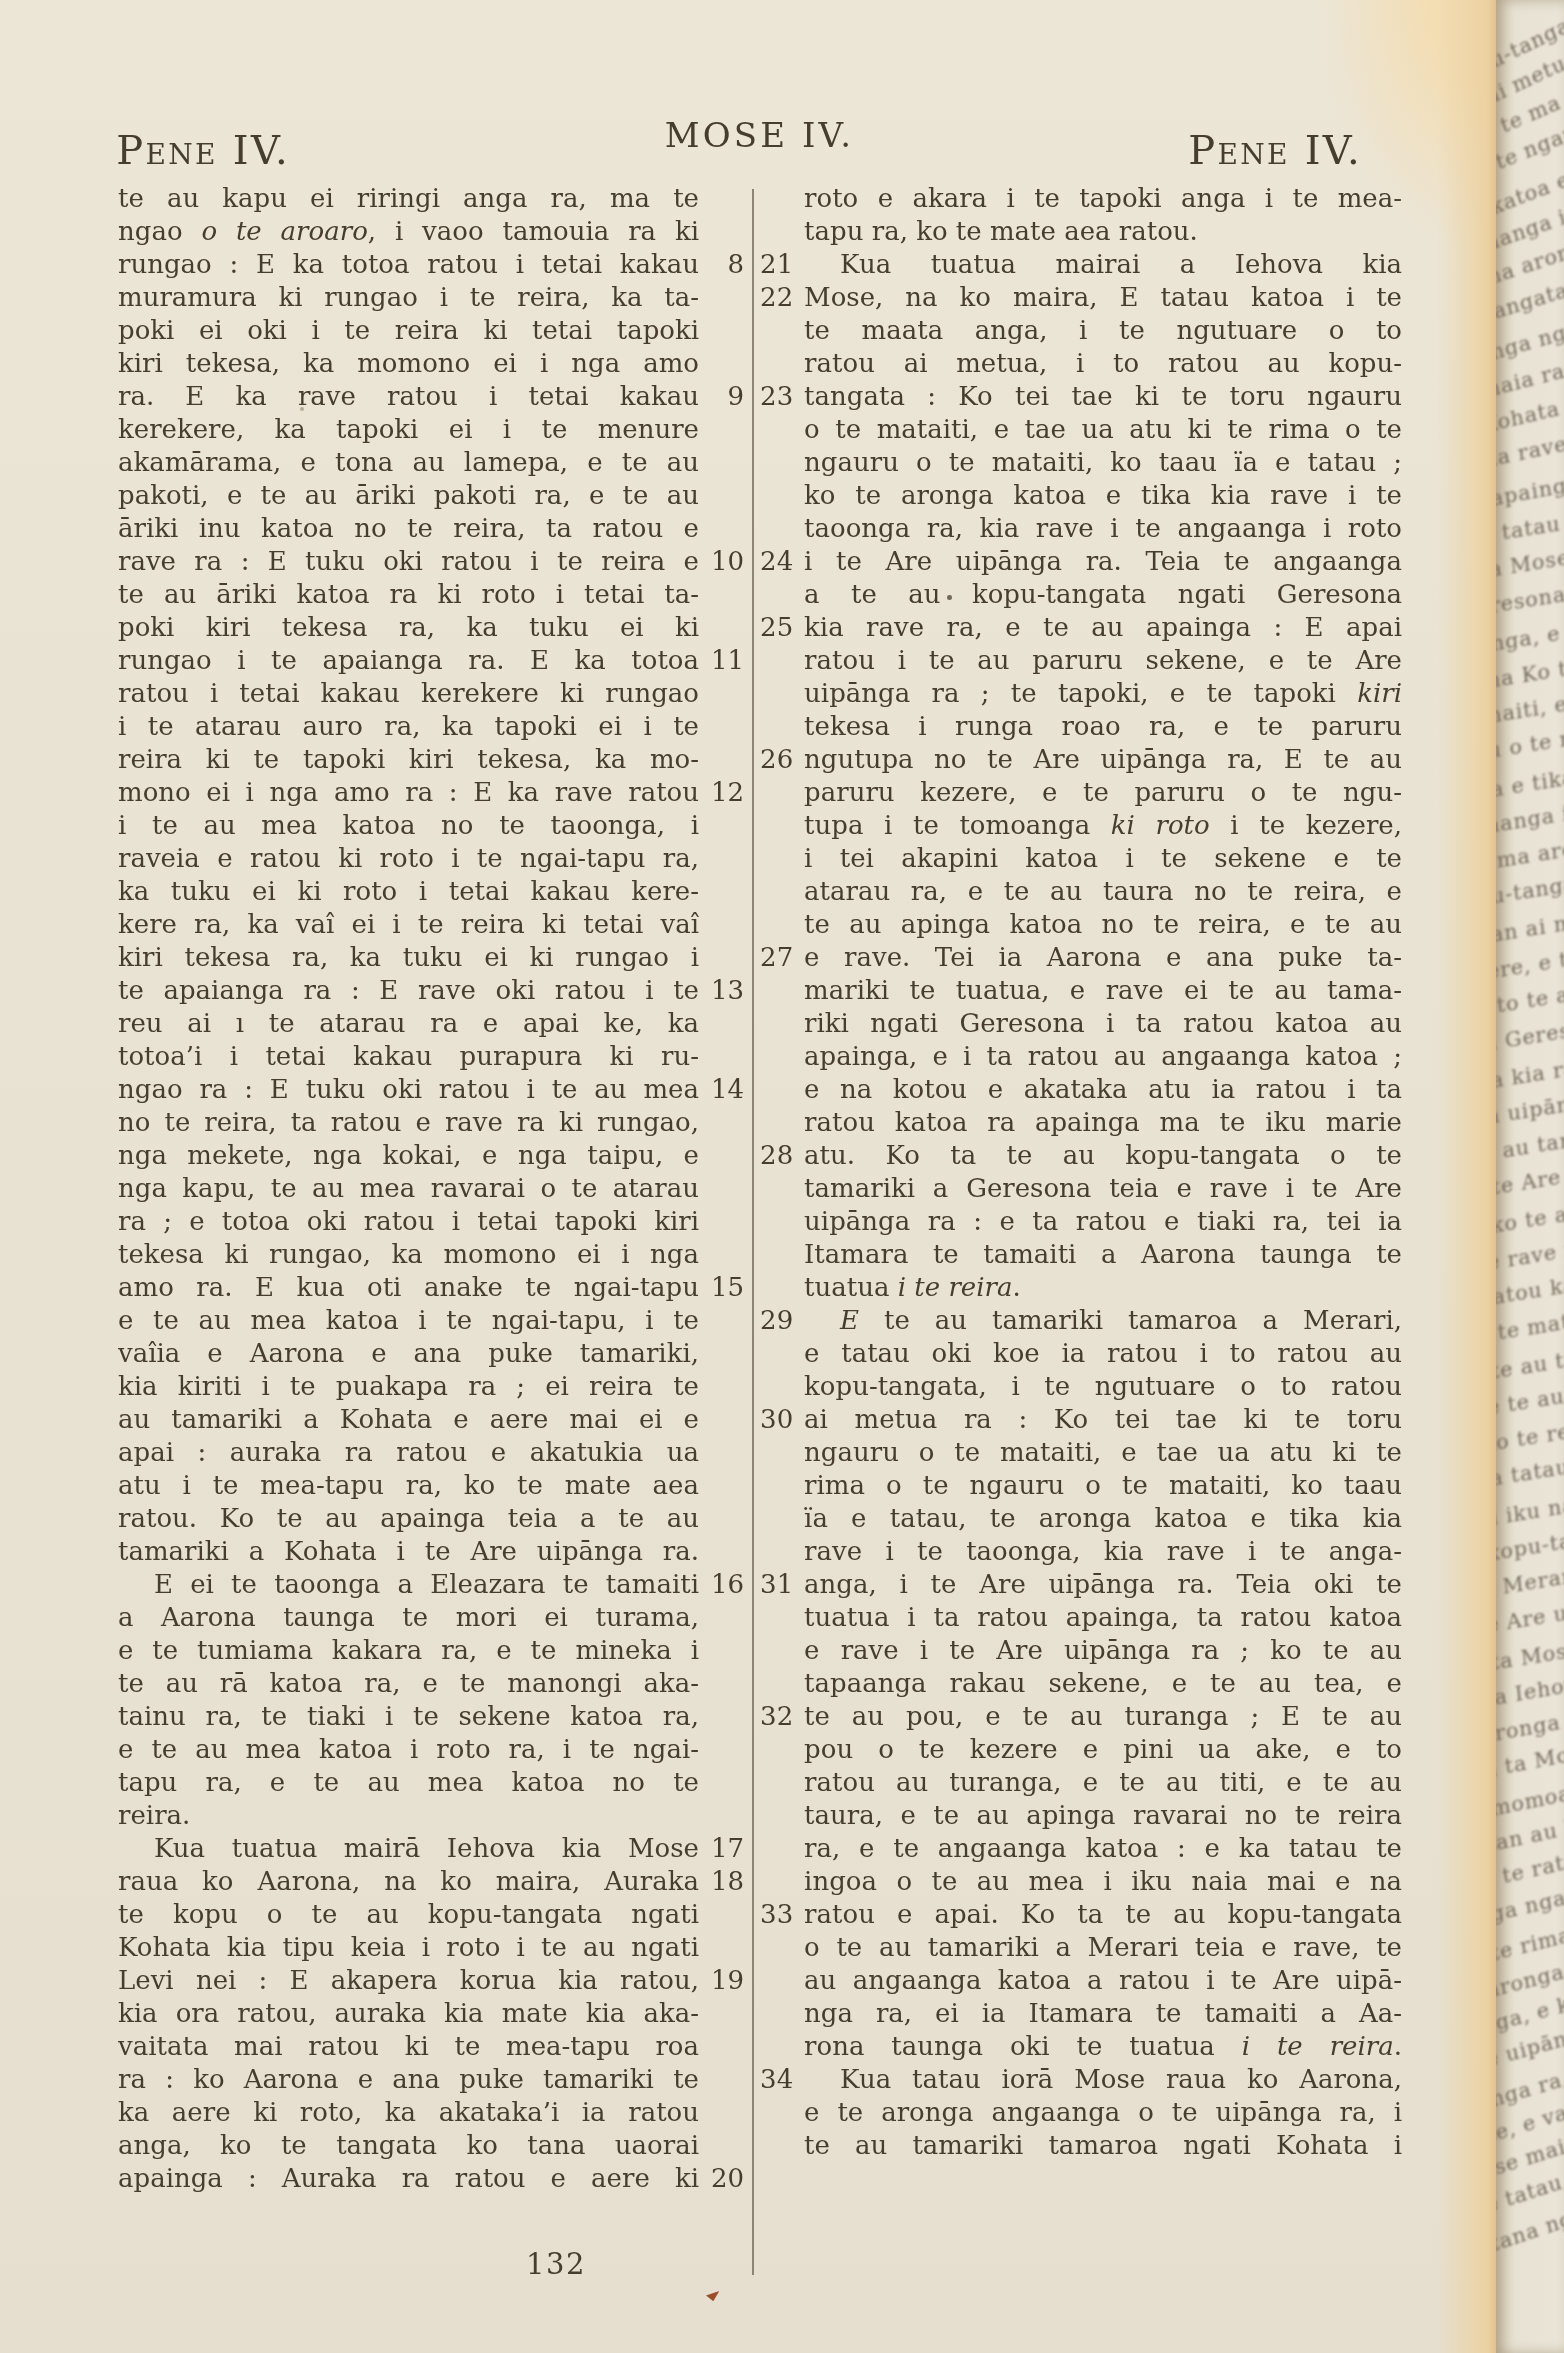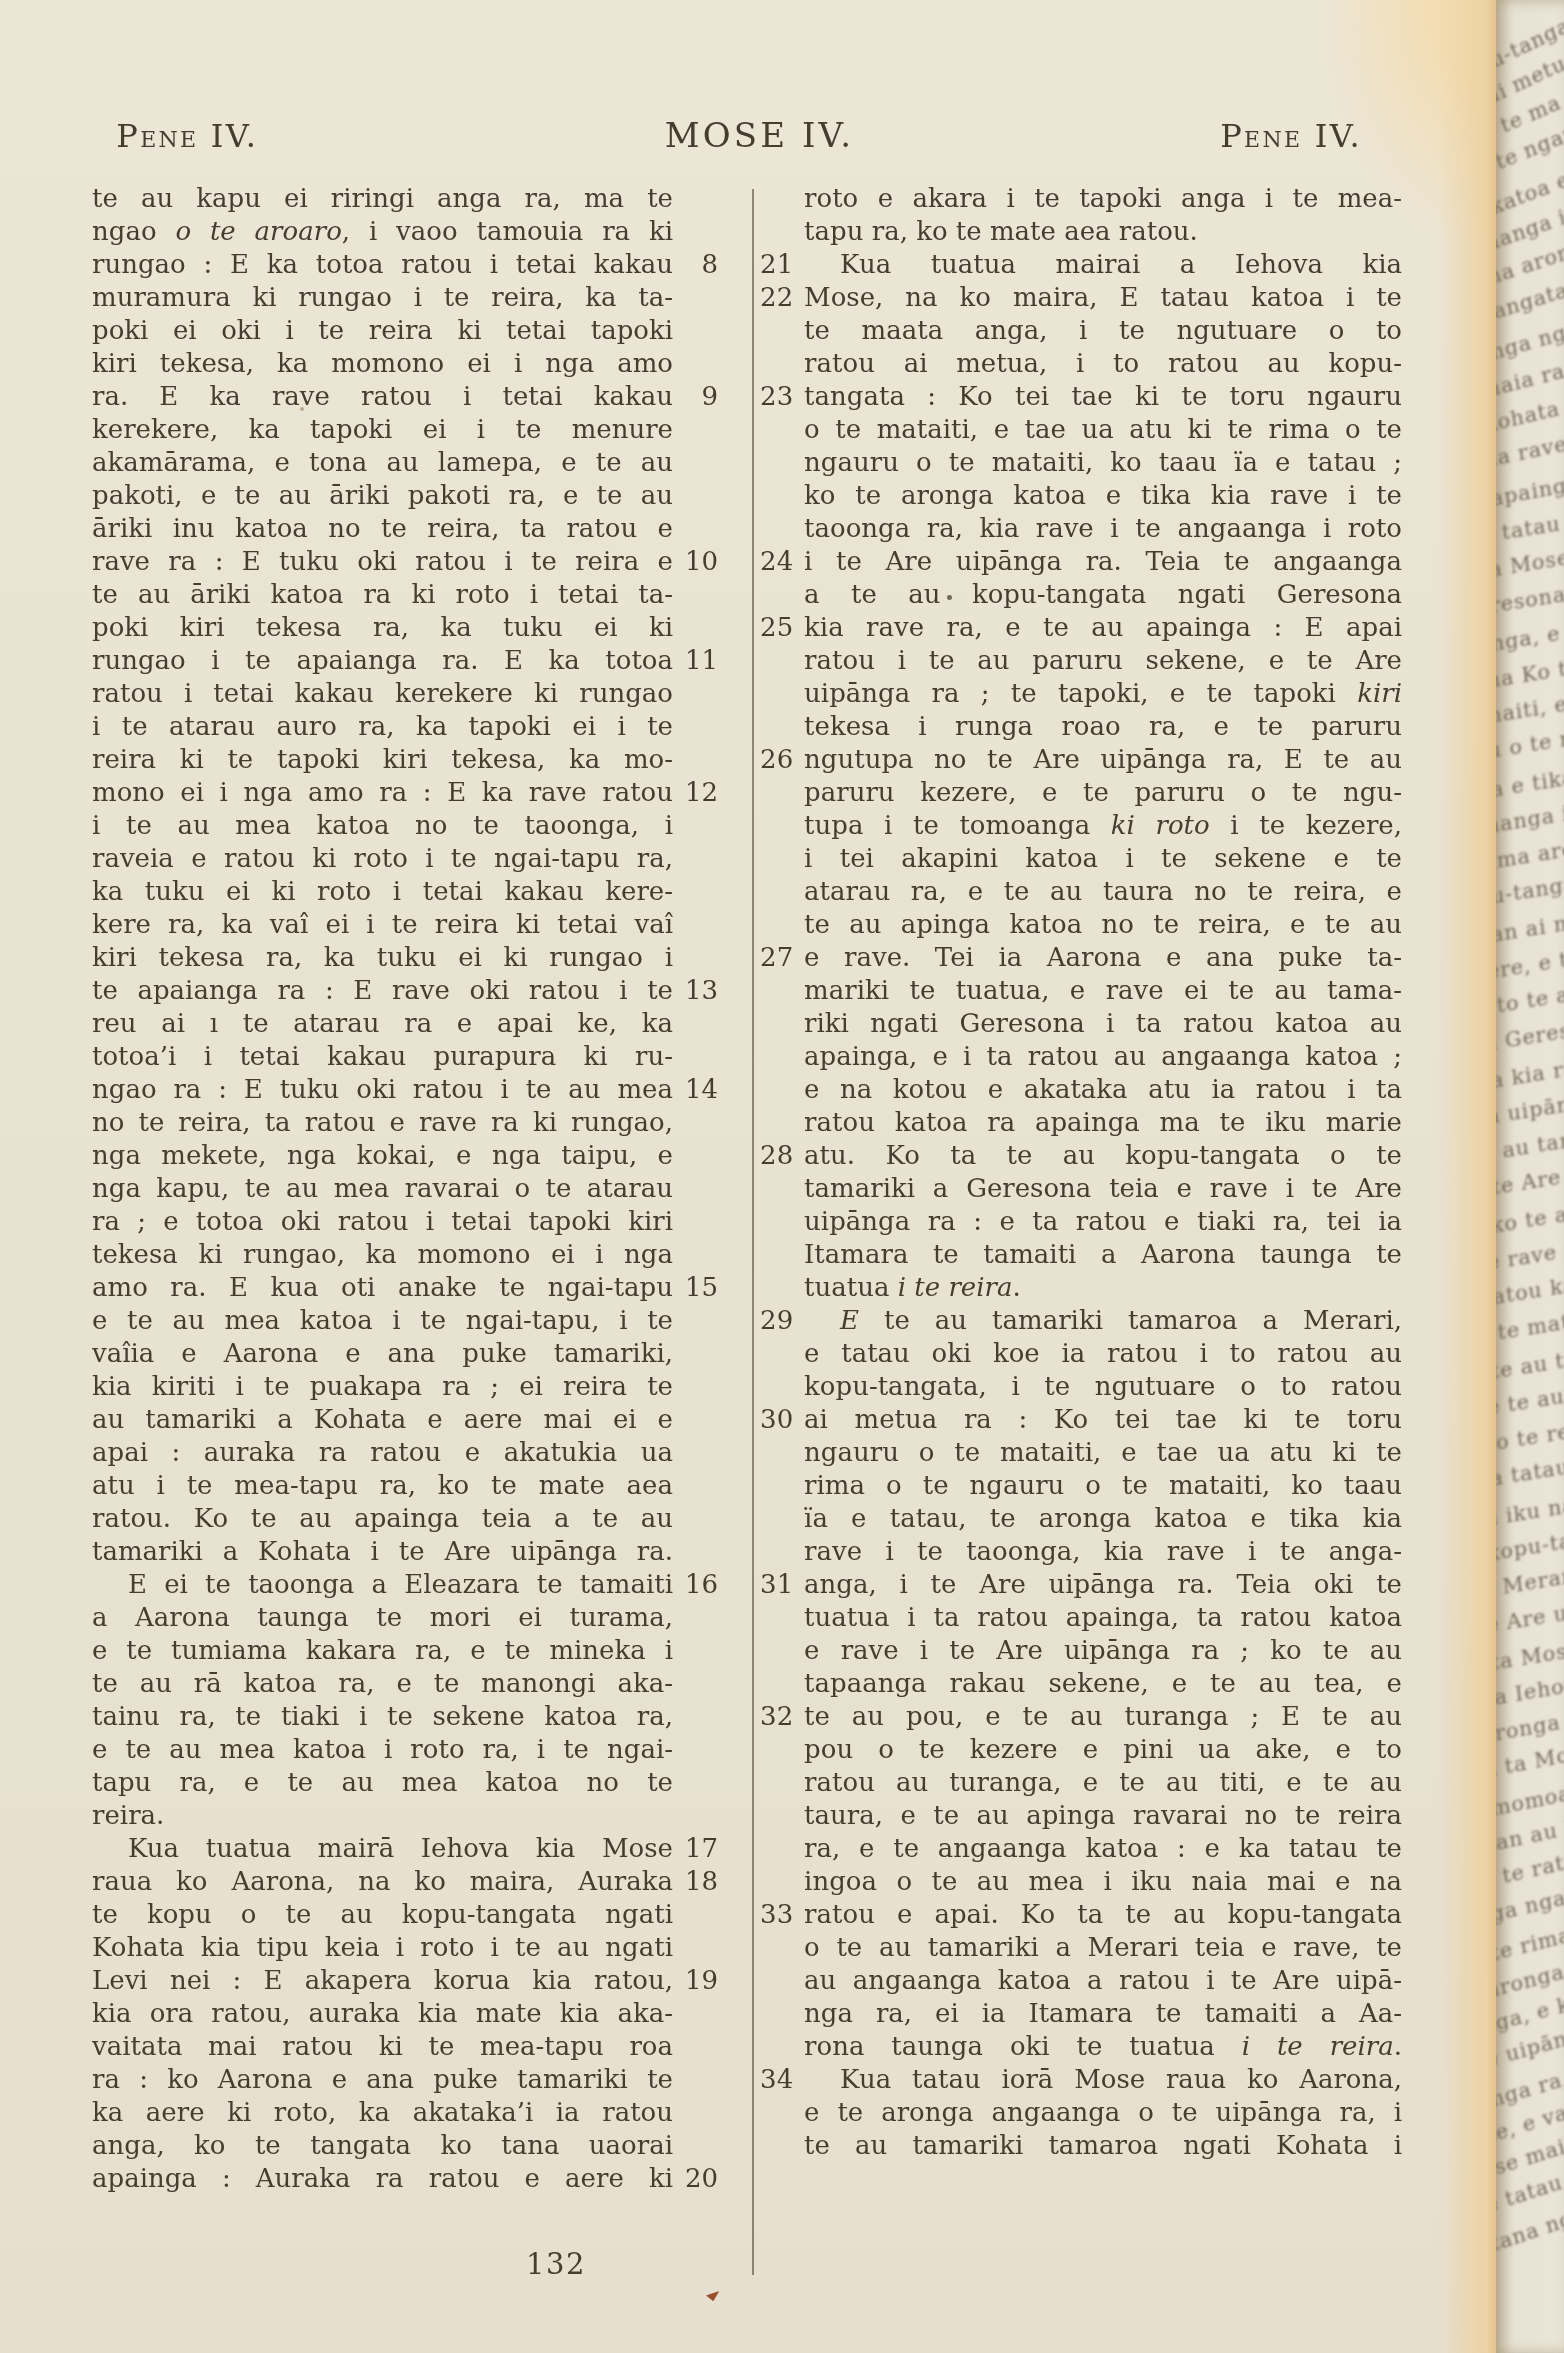--- a/index.html
+++ b/index.html
@@ -4,27 +4,27 @@
 <style>
   html,body{margin:0;padding:0}
   body{
     width:1565px;height:2354px;position:relative;overflow:hidden;
     font-family:"DejaVu Serif", serif;
     color:#463d2f;
     background:linear-gradient(180deg,#ece6d7 0%,#e9e3d3 35%,#e7e1d1 75%,#e6dfcf 100%);
   }
   
   .header-row{position:absolute;left:110px;top:117px;width:1293px;height:47px}
-  .folio{font-variant:small-caps;font-size:32px;letter-spacing:2.3px;position:absolute;top:0}
+  .folio{font-variant:small-caps;font-size:40px;letter-spacing:2.3px;position:absolute;top:10px}
   .folio.left{left:6.3px}
   .folio.right{right:41px}
   .book-title{position:absolute;left:501px;width:297px;text-align:center;font-size:34px;letter-spacing:3.1px;top:-1.6px}
   
   .col{position:absolute;top:182px}
-  .col-left{left:92px;width:626px}
+  .col-left{left:118px;width:626px}
   .col-right{left:757px;width:645px}
   .line{display:flex;height:33px;font-size:26px;line-height:33px}
   .ltext{flex:1 1 auto;text-align:justify;text-align-last:justify;overflow:hidden;height:33px}
   .line.noj .ltext{text-align:left;text-align-last:left}
   .line.in .ltext{padding-left:36px}
   .col-left .lnum{flex:0 0 45px;text-align:right;font-size:26px}
   .col-right .lnum{flex:0 0 44px;text-align:left;padding-left:3.1px;font-size:26px}
   .divider{position:absolute;left:752px;top:189px;width:1.6px;height:2086px;background:#6f6554;opacity:.75}
   .pageno{position:absolute;left:376px;top:2247px;width:360px;text-align:center;font-size:29px;letter-spacing:1.6px}
   

